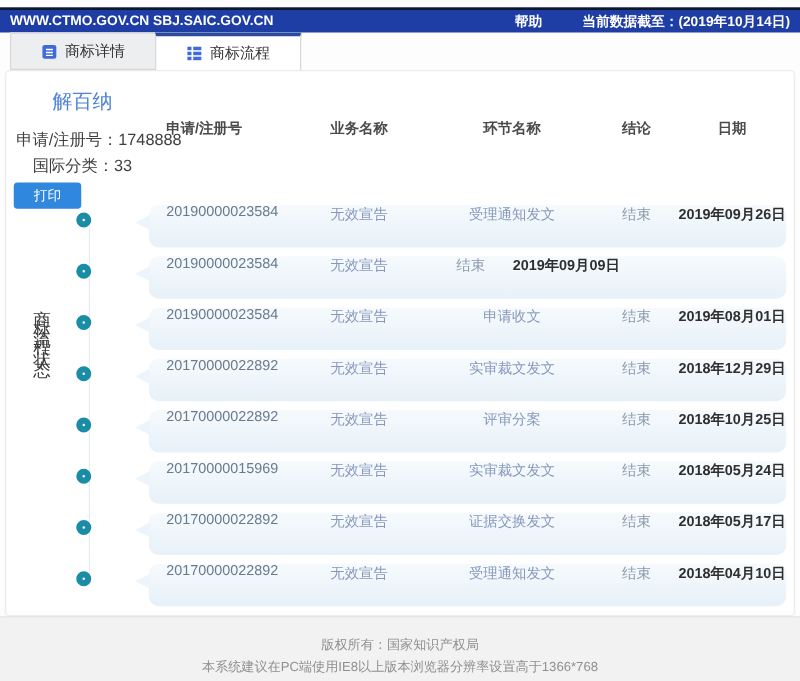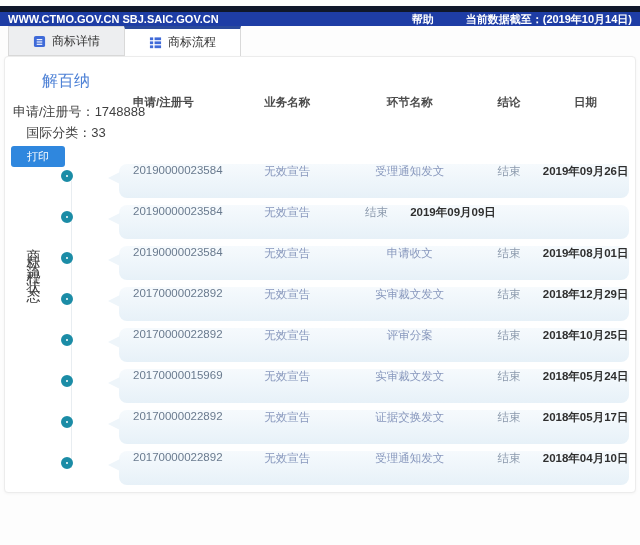--- a/index.html
+++ b/index.html
@@ -1,21 +1,21 @@
 <!DOCTYPE html>
 <html><head>
 <meta charset="utf-8">
 <style>
   * { margin:0; padding:0; box-sizing:border-box; }
   html,body { width:640px; height:545px; background:#ffffff; font-family:"Liberation Sans","DejaVu Sans",sans-serif; overflow:hidden; }
   .page { position:relative; width:640px; height:545px; background:#fdfdfd; }
 
   
   .topbar { position:absolute; top:6px; left:0; right:0; height:20px;
-    background:#1e3da5; border-top:6px solid #0f172a;
+    background:#1e3da5; border-top:2px solid #0f172a;
     display:flex; align-items:center; justify-content:space-between;
     padding:0 8px; color:#fff; font-size:11px; font-weight:bold; }
   .topbar-right { display:flex; gap:32px; align-items:flex-start; }
   .topbar-right .help { cursor:pointer; }
 
   
   .tabs { position:absolute; top:26px; left:8px; display:flex; height:30px; }
   .tab { display:flex; align-items:center; justify-content:center; gap:6px;
     font-size:12px; color:#333; padding:0 24px; cursor:pointer; }
   .tab.inactive { background:#edeef0; border:1px solid #d9d9d9; border-right:none; }
@@ -190,14 +190,18 @@
       <div class="row">
         <div class="c1">20170000022892</div>
         <div class="c2">无效宣告</div>
         <div class="c3">受理通知发文</div>
         <div class="c4">结束</div>
         <div class="c5">2018年04月10日</div>
       </div>
     </div>
   </div>
 
+  <div class="footer">
+    <div>版权所有：国家知识产权局</div>
+    <div>本系统建议在PC端使用IE8以上版本浏览器分辨率设置高于1366*768</div>
+  </div>
 
 </div>
 
 </body></html>

